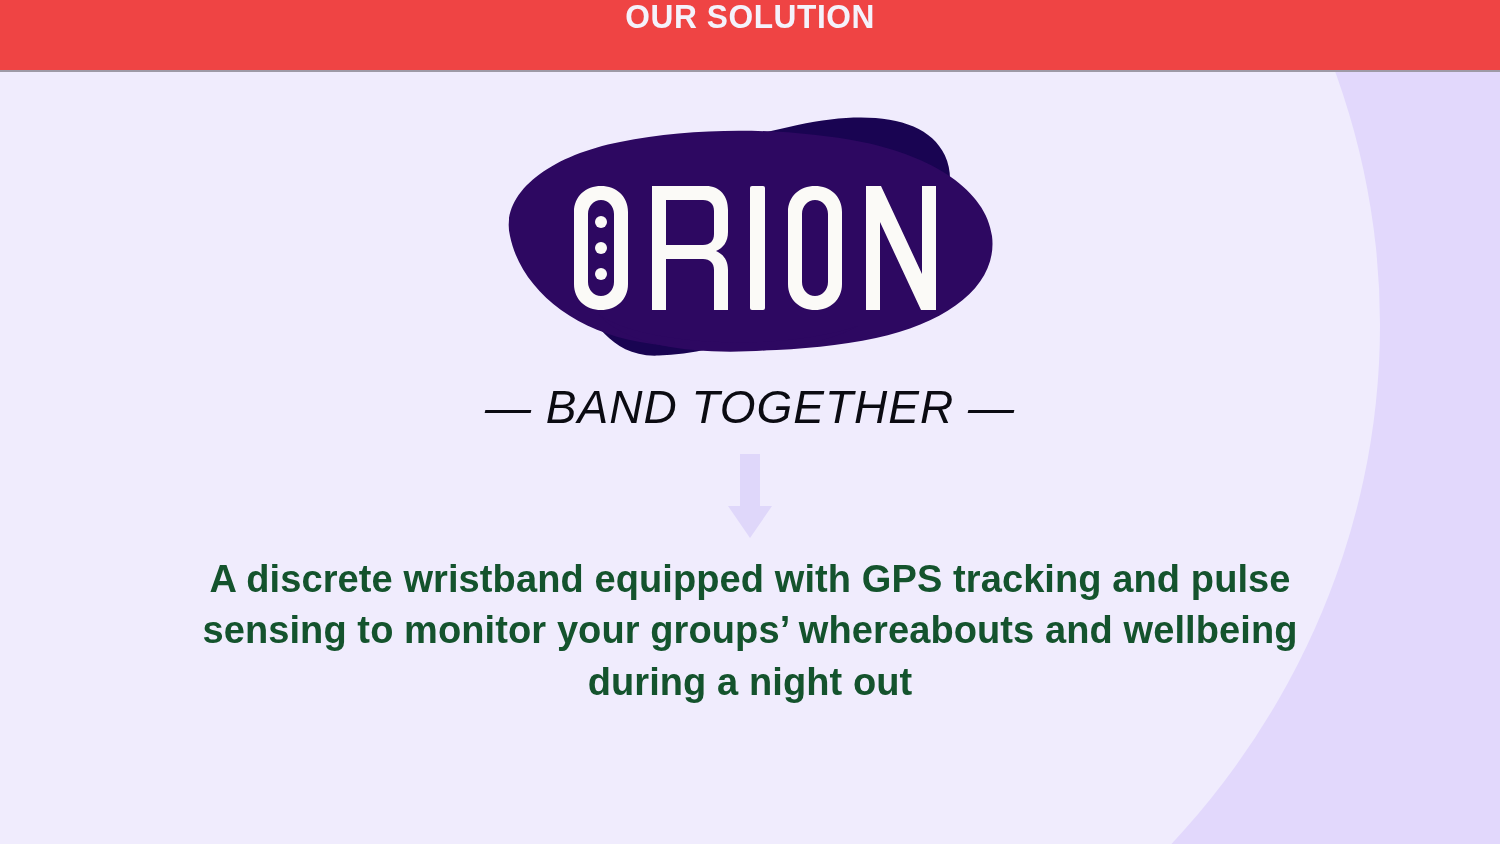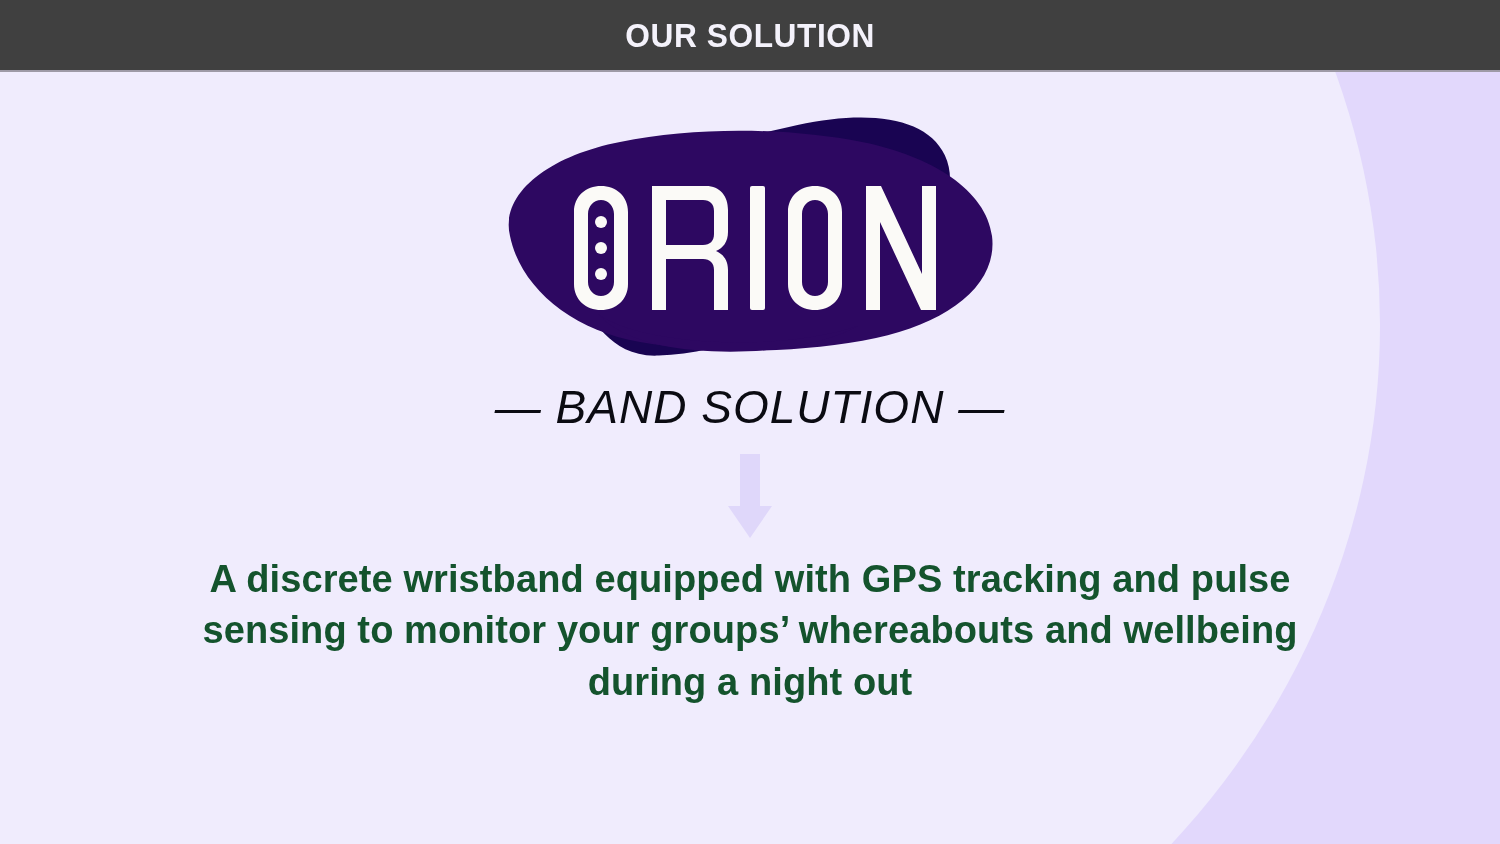--- a/index.html
+++ b/index.html
@@ -44,25 +44,24 @@
     background: #f0ecfd;
   }
 
   
   #header-band {
     position: absolute;
     left: 0;
     top: 0;
     width: 1500px;
     height: 72px;
-    background: #404040;
+    background: #ef4444;
     border-bottom: 2px solid #9e9aa6;
     box-sizing: border-box;
     display: flex;
-    align-items: center;
     justify-content: center;
     z-index: 5;
   }
   #header-title {
     color: #f4f2fb;
     font-size: 33px;
     font-weight: bold;
     letter-spacing: 0.6px;
     line-height: 1;
     transform: scaleX(0.96);
@@ -255,21 +254,21 @@
                      L 466 192
                      L 451 192
                      L 410 104
                      L 410 192
                      L 396 192 Z"></path>
           </g>
         </svg>
       </div>
     </div>
 
-    <div id="tagline">— BAND SOLUTION —</div>
+    <div id="tagline">— BAND TOGETHER —</div>
 
     <div id="arrow-block">
       <svg id="down-arrow" viewBox="0 0 48 84" xmlns="http://www.w3.org/2000/svg">
         <path d="M 14 0 L 34 0 L 34 52 L 46 52 L 24 84 L 2 52 L 14 52 Z" fill="#dfd7fa"></path>
       </svg>
     </div>
 
     <div id="description">A discrete wristband equipped with GPS tracking and pulse sensing to monitor your groups’ whereabouts and wellbeing during a night out</div>
 
   </div>

